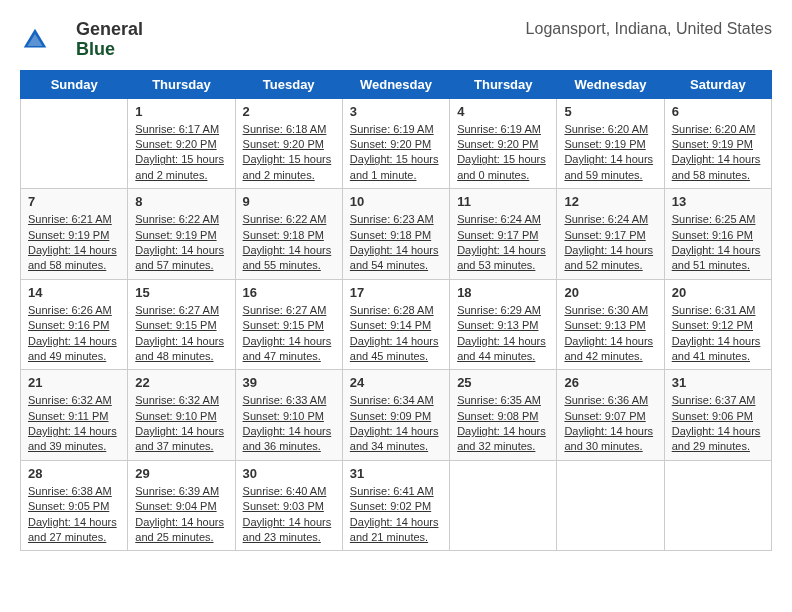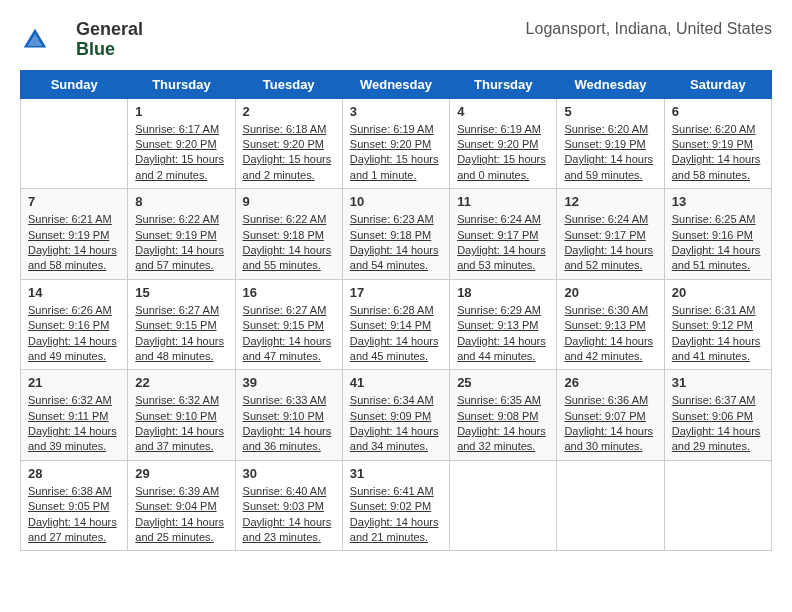--- a/index.html
+++ b/index.html
@@ -212,21 +212,21 @@
         </td>
         <td>
           <span class="day-number">22</span>
           <div class="day-info">Sunrise: 6:32 AM<br>Sunset: 9:10 PM<br>Daylight: 14 hours<br>and 37 minutes.</div>
         </td>
         <td>
           <span class="day-number">39</span>
           <div class="day-info">Sunrise: 6:33 AM<br>Sunset: 9:10 PM<br>Daylight: 14 hours<br>and 36 minutes.</div>
         </td>
         <td>
-          <span class="day-number">41</span>
+          <span class="day-number">24</span>
           <div class="day-info">Sunrise: 6:34 AM<br>Sunset: 9:09 PM<br>Daylight: 14 hours<br>and 34 minutes.</div>
         </td>
         <td>
           <span class="day-number">25</span>
           <div class="day-info">Sunrise: 6:35 AM<br>Sunset: 9:08 PM<br>Daylight: 14 hours<br>and 32 minutes.</div>
         </td>
         <td>
           <span class="day-number">26</span>
           <div class="day-info">Sunrise: 6:36 AM<br>Sunset: 9:07 PM<br>Daylight: 14 hours<br>and 30 minutes.</div>
         </td>

